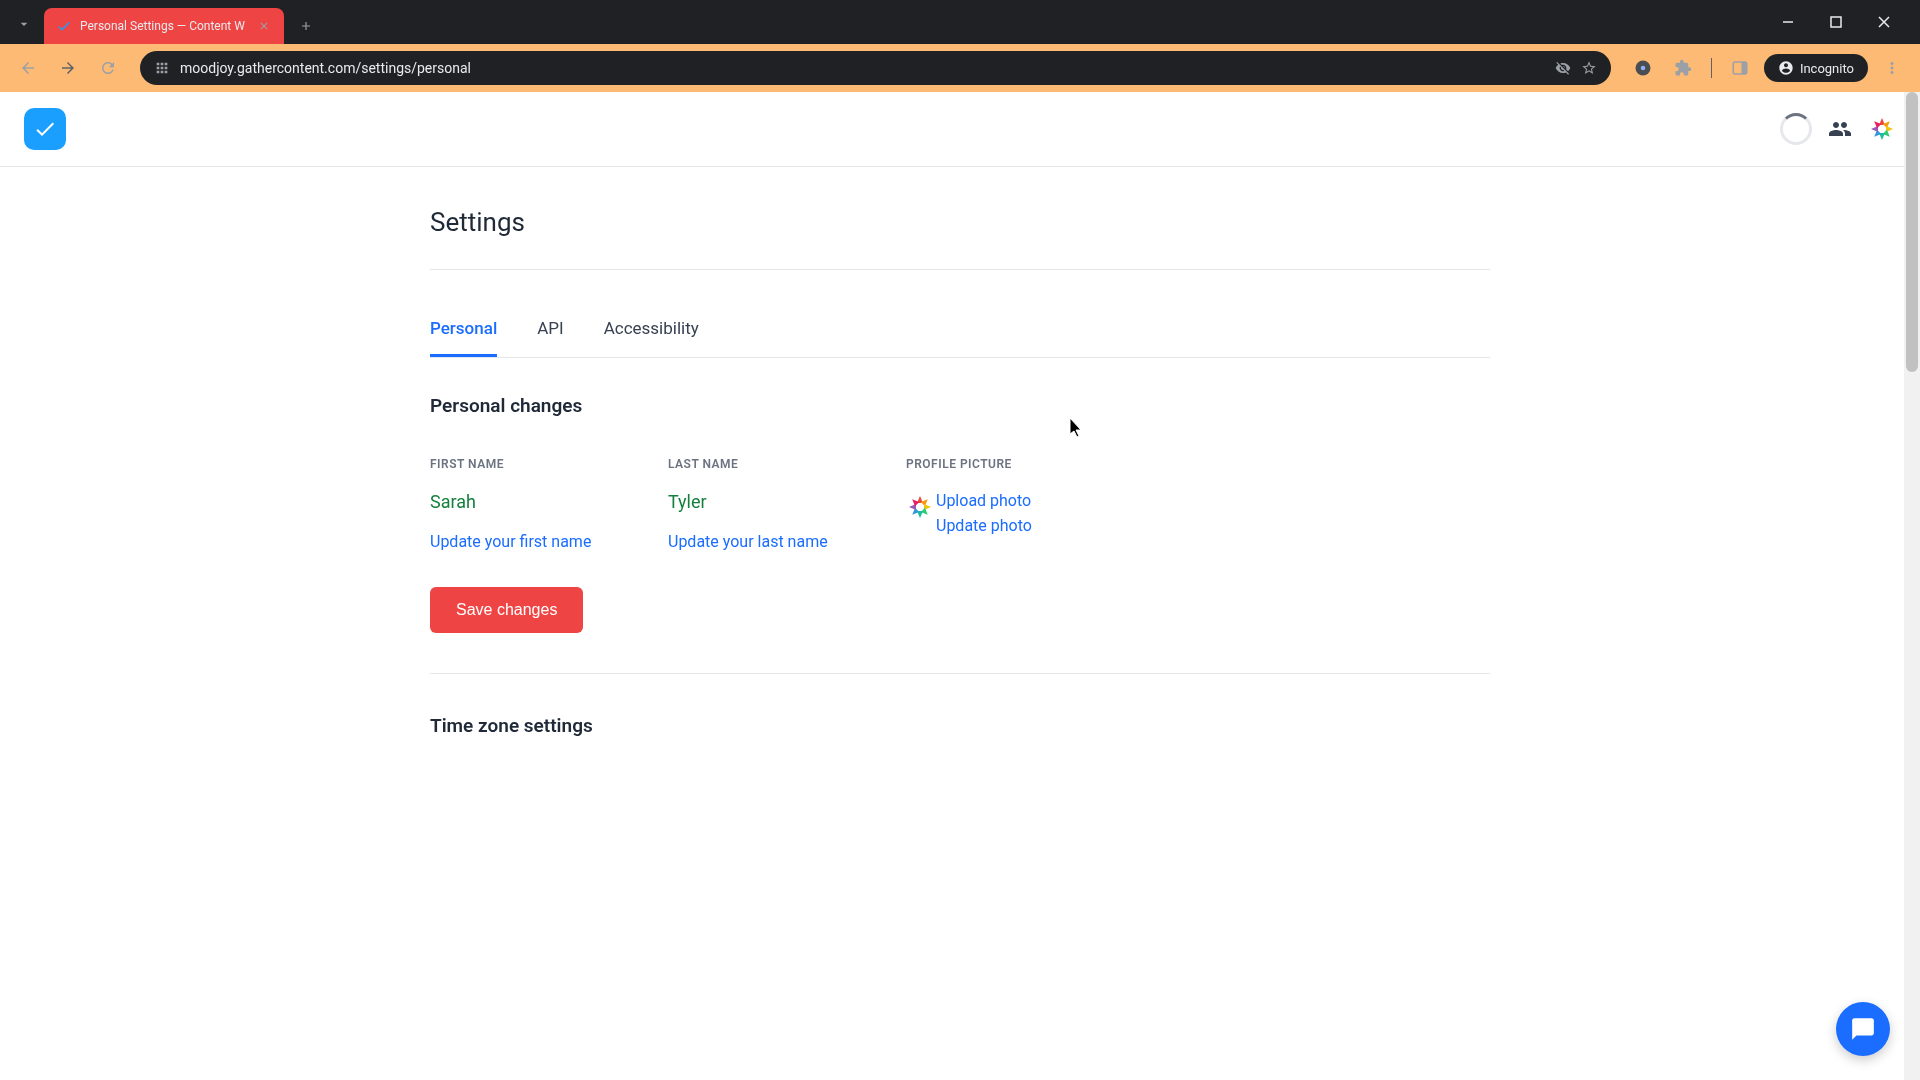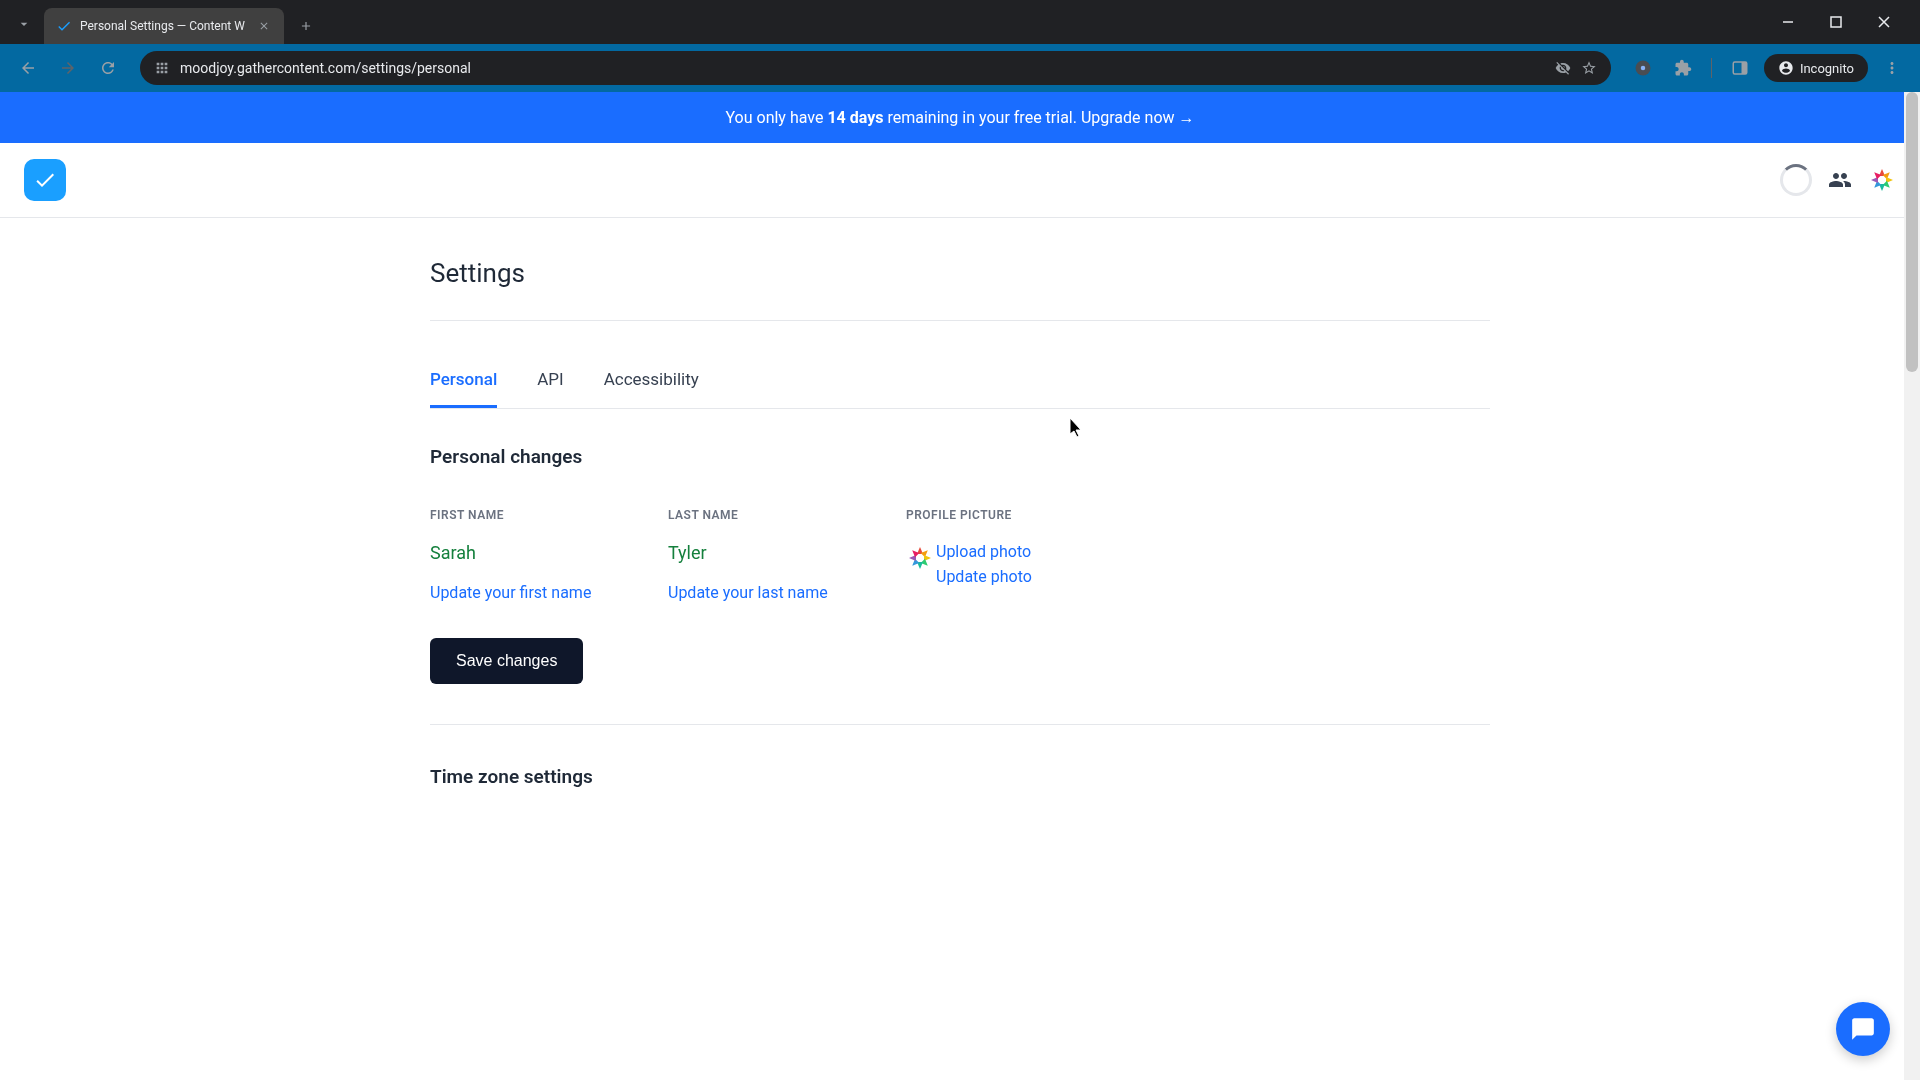--- a/index.html
+++ b/index.html
@@ -2,33 +2,33 @@
 <html><head>
   <meta charset="utf-8">
   <style>
     * { margin: 0; padding: 0; box-sizing: border-box; }
     body { font-family: -apple-system, BlinkMacSystemFont, "Segoe UI", Roboto, sans-serif; background: #fff; overflow: hidden; }
     
     
     .browser-chrome { background: #202124; height: 44px; display: flex; align-items: flex-end; padding: 0 8px; }
     .tab-dropdown { width: 32px; height: 32px; display: flex; align-items: center; justify-content: center; margin-bottom: 4px; cursor: pointer; }
     .tab-dropdown svg { fill: #9aa0a6; }
-    .browser-tab { background: #404040; border-radius: 8px 8px 0 0; height: 36px; display: flex; align-items: center; padding: 0 12px; min-width: 240px; gap: 8px; margin-left: 4px; }
+    .browser-tab { background: #ef4444; border-radius: 8px 8px 0 0; height: 36px; display: flex; align-items: center; padding: 0 12px; min-width: 240px; gap: 8px; margin-left: 4px; }
     .tab-favicon { width: 16px; height: 16px; display: flex; align-items: center; justify-content: center; }
     .tab-favicon svg { width: 16px; height: 16px; }
     .tab-title { color: #e8eaed; font-size: 12px; flex: 1; white-space: nowrap; overflow: hidden; text-overflow: ellipsis; }
     .tab-close { width: 16px; height: 16px; display: flex; align-items: center; justify-content: center; cursor: pointer; }
     .tab-close svg { fill: #9aa0a6; width: 12px; height: 12px; }
     .new-tab { width: 28px; height: 28px; display: flex; align-items: center; justify-content: center; margin-left: 8px; margin-bottom: 4px; cursor: pointer; }
     .new-tab svg { fill: #9aa0a6; width: 14px; height: 14px; }
     .window-controls { margin-left: auto; display: flex; gap: 8px; margin-bottom: 8px; padding-right: 8px; }
     .window-btn { width: 40px; height: 28px; display: flex; align-items: center; justify-content: center; cursor: pointer; }
     .window-btn svg { fill: #e8eaed; stroke: #e8eaed; }
     
-    .browser-toolbar { background: #0369a1; height: 48px; display: flex; align-items: center; padding: 0 12px; gap: 8px; }
+    .browser-toolbar { background: #fdba74; height: 48px; display: flex; align-items: center; padding: 0 12px; gap: 8px; }
     .nav-btn { width: 32px; height: 32px; display: flex; align-items: center; justify-content: center; cursor: pointer; border-radius: 50%; }
     .nav-btn svg { fill: #9aa0a6; width: 18px; height: 18px; }
     .nav-btn.disabled svg { fill: #5f6368; }
     .address-bar { flex: 1; background: #202124; border-radius: 20px; height: 34px; display: flex; align-items: center; padding: 0 14px; gap: 10px; margin: 0 8px; }
     .address-icon { width: 16px; height: 16px; display: flex; align-items: center; justify-content: center; }
     .address-icon svg { fill: #9aa0a6; width: 16px; height: 16px; }
     .address-text { color: #e8eaed; font-size: 14px; flex: 1; }
     .toolbar-icon { width: 32px; height: 32px; display: flex; align-items: center; justify-content: center; cursor: pointer; border-radius: 50%; }
     .toolbar-icon svg { fill: #9aa0a6; width: 18px; height: 18px; }
     .toolbar-divider { width: 1px; height: 20px; background: #5f6368; margin: 0 4px; }
@@ -64,21 +64,21 @@
     .form-row { display: flex; gap: 48px; margin-bottom: 36px; }
     .form-group { min-width: 190px; }
     .form-label { font-size: 12px; font-weight: 600; color: #6b7280; letter-spacing: 0.5px; margin-bottom: 20px; display: block; }
     .form-value { font-size: 18px; color: #15803d; margin-bottom: 20px; }
     .form-link { font-size: 16px; color: #1a6dff; cursor: pointer; text-decoration: none; }
     
     .profile-group { display: flex; gap: 2px; align-items: flex-start; }
     .profile-pic { width: 28px; height: 28px; margin-top: 2px; }
     .profile-actions { display: flex; flex-direction: column; gap: 6px; }
     
-    .save-btn { background: #0f172a; color: #fff; border: none; padding: 14px 26px; font-size: 16px; border-radius: 6px; cursor: pointer; font-weight: 500; }
+    .save-btn { background: #ef4444; color: #fff; border: none; padding: 14px 26px; font-size: 16px; border-radius: 6px; cursor: pointer; font-weight: 500; }
     
     .section-divider { border: none; border-top: 1px solid #e5e7eb; margin: 40px 0; }
     
     .chat-widget { position: fixed; bottom: 24px; right: 30px; width: 54px; height: 54px; background: #1a6dff; border-radius: 50%; display: flex; align-items: center; justify-content: center; cursor: pointer; box-shadow: 0 4px 12px rgba(0,0,0,0.2); }
     .chat-widget svg { fill: #fff; width: 26px; height: 26px; }
     
     .scrollbar-track { position: absolute; right: 0; top: 0; width: 16px; height: 100%; background: #f1f1f1; }
     .scrollbar-thumb { position: absolute; right: 2px; top: 0; width: 12px; height: 280px; background: #c1c1c1; border-radius: 6px; }
     
     .cursor { position: fixed; pointer-events: none; z-index: 9999; }
@@ -191,23 +191,20 @@
   </div>
   <div class="toolbar-icon">
     <svg viewBox="0 0 24 24">
         <path d="M12 8c1.1 0 2-.9 2-2s-.9-2-2-2-2 .9-2 2 .9 2 2 2zm0 2c-1.1 0-2 .9-2 2s.9 2 2 2 2-.9 2-2-.9-2-2-2zm0 6c-1.1 0-2 .9-2 2s.9 2 2 2 2-.9 2-2-.9-2-2-2z"></path>
       </svg>
   </div>
 </div>
 
 <div class="page">
 
-  <div class="trial-banner">
-    <span>You only have </span><b>14 days</b><span> remaining in your free trial. Upgrade now →</span>
-  </div>
 
   <div class="app-header">
     <div class="app-logo">
       <svg viewBox="0 0 24 24">
           <path d="M9 16.17L4.83 12l-1.42 1.41L9 19 21 7l-1.41-1.41z"></path>
         </svg>
     </div>
     <div class="header-actions">
       <div class="search-spinner"></div>
       <div class="header-icon">

